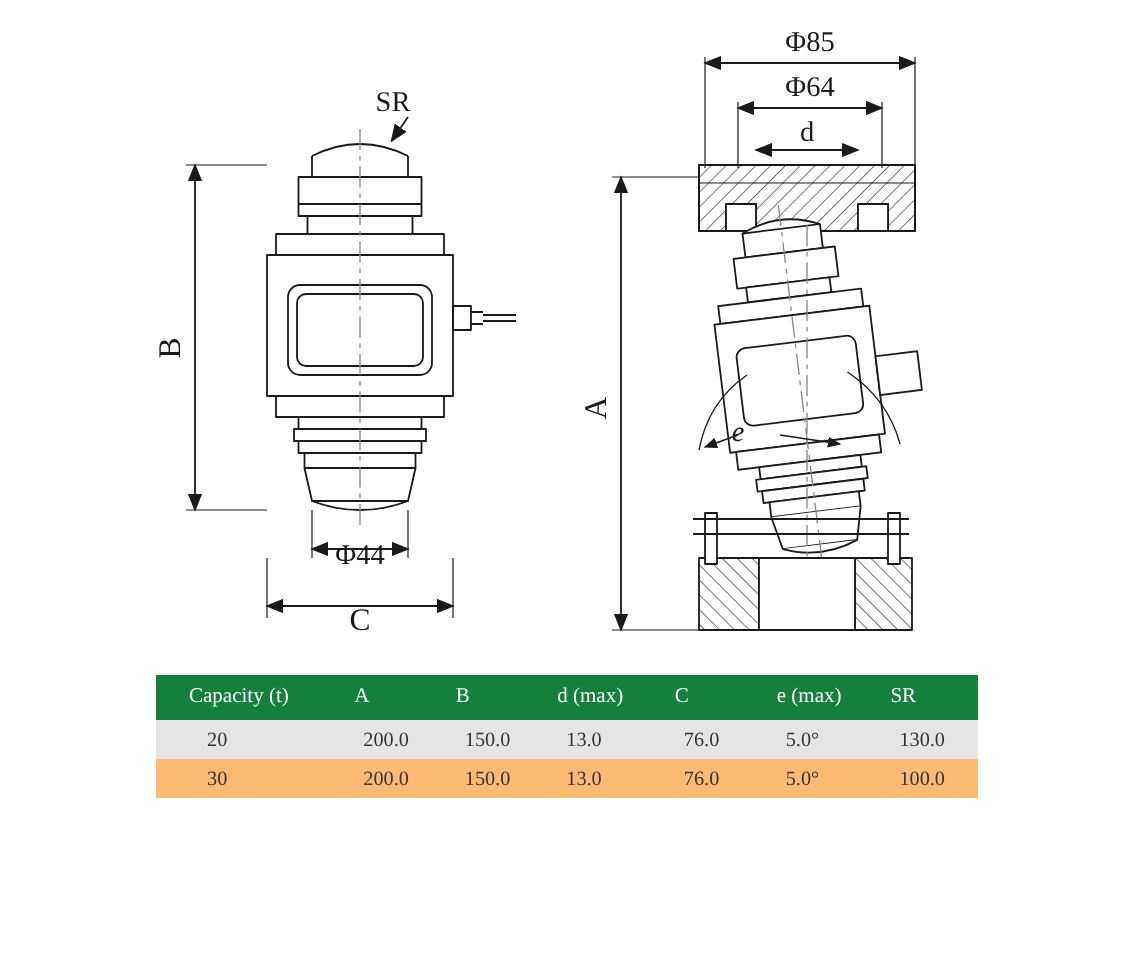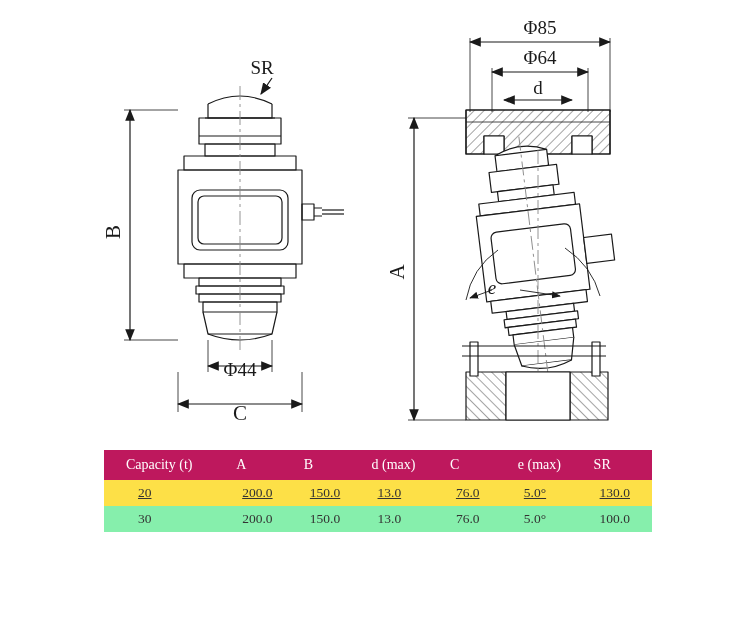--- a/index.html
+++ b/index.html
@@ -34,40 +34,39 @@
     width: 548px;
   }
   table.spec-table {
     border-collapse: collapse;
     width: 548px;
     font-family: "Liberation Serif", serif;
     font-size: 13.5px;
     color: #222222;
   }
   table.spec-table thead th {
-    background: #be185d;
+    background: #15803d;
     color: #ffffff;
     font-weight: normal;
     text-align: left;
     padding: 6px 0 6px 0;
     height: 18px;
     font-size: 14px;
   }
   table.spec-table tbody td {
     padding: 5px 0 5px 0;
     height: 16px;
     text-align: left;
     color: #333333;
   }
   table.spec-table tbody tr.odd td {
-    background: #fde047;
-    text-decoration: underline;
+    background: #e5e5e5;
   }
   table.spec-table tbody tr.even td {
-    background: #86efac;
+    background: #fdba74;
   }
   
   .c0 { width: 118px; padding-left: 22px !important; }
   .c1 { width: 66px;  padding-left: 8px !important; }
   .c2 { width: 66px;  padding-left: 8px !important; }
   .c3 { width: 84px;  padding-left: 8px !important; }
   .c4 { width: 70px;  padding-left: 8px !important; }
   .c5 { width: 80px;  padding-left: 8px !important; }
   .c6 { width: 64px;  padding-left: 8px !important; }
   

